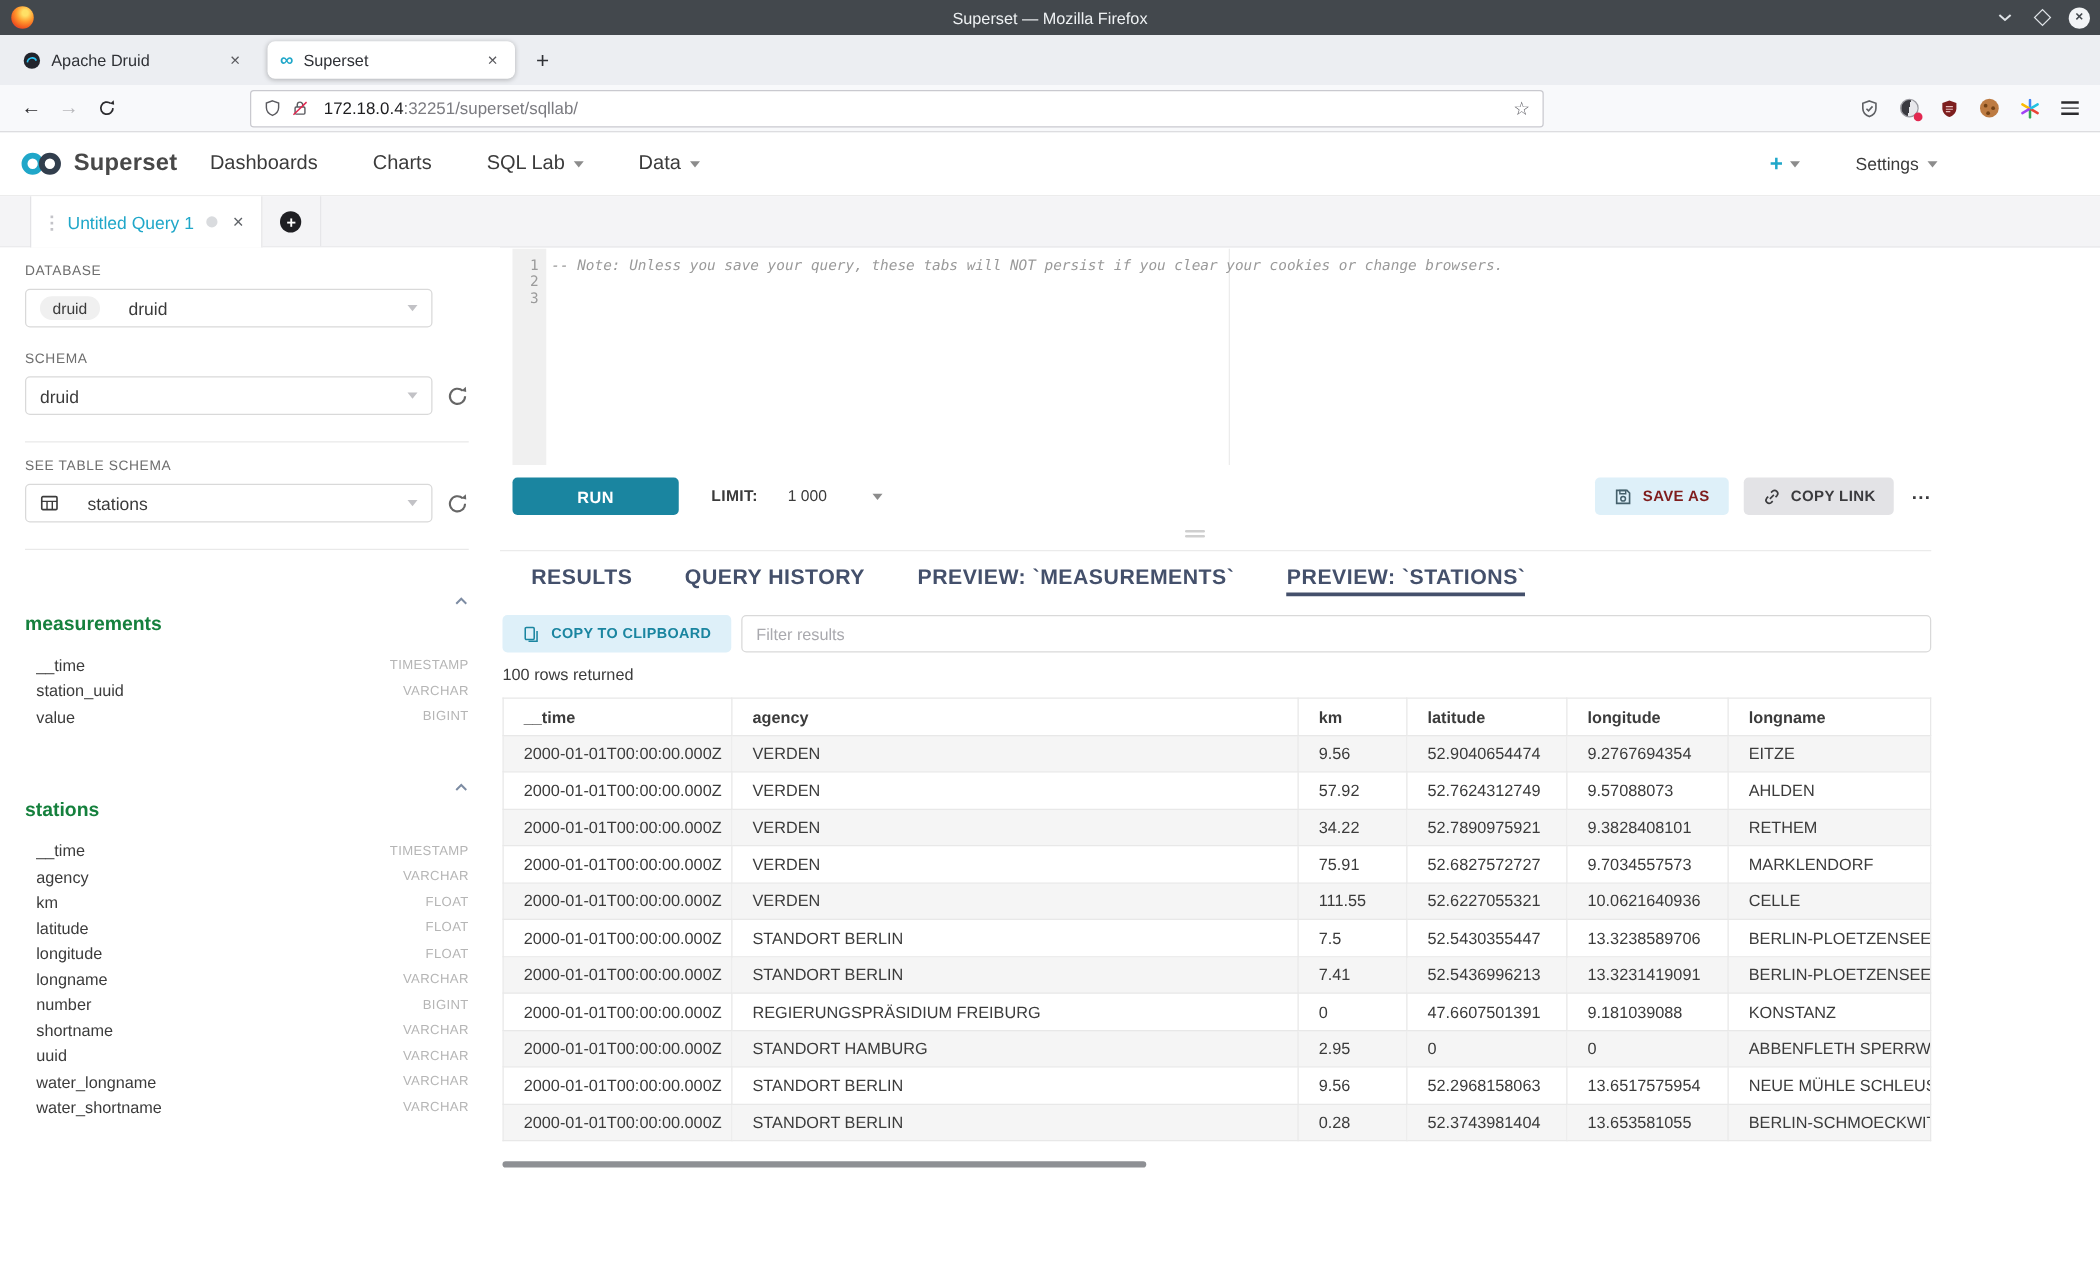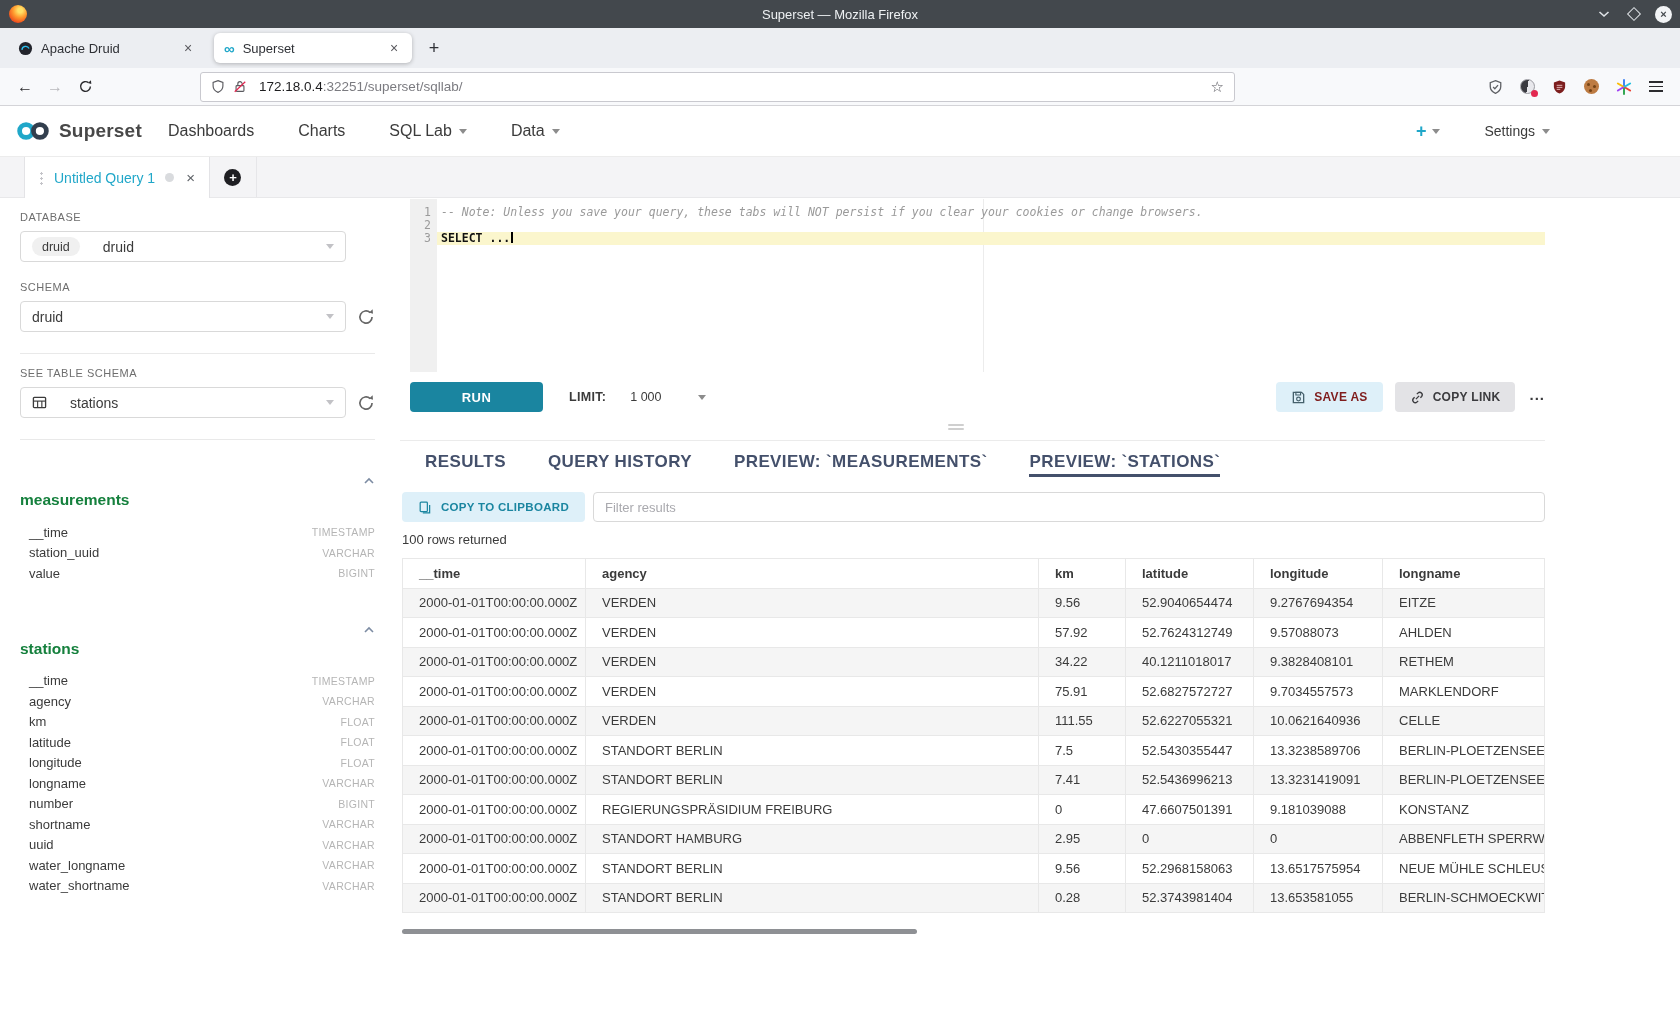--- a/index.html
+++ b/index.html
@@ -444,21 +444,20 @@
 <div class="editor">
   <div class="gutter">
     <div>1</div>
     <div>2</div>
     <div>3</div>
   </div>
   <div class="print-margin"></div>
   <div class="lines">
     <div class="eline comment">-- Note: Unless you save your query, these tabs will NOT persist if you clear your cookies or change browsers.</div>
     <div class="eline"></div>
-    <div class="eline active-line"><span class="stmt">SELECT ...</span><span class="cursor"></span></div>
   </div>
 </div>
 
 <div class="run-row">
   <div class="run-btn">RUN</div>
   <div class="limit">
     <span class="limit-label">LIMIT:</span>
     <span class="limit-value">1 000</span>
     <span class="sel-caret"></span>
   </div>
@@ -541,21 +540,21 @@
         <td>VERDEN</td>
         <td>57.92</td>
         <td>52.7624312749</td>
         <td>9.57088073</td>
         <td>AHLDEN</td>
       </tr>
       <tr>
         <td>2000-01-01T00:00:00.000Z</td>
         <td>VERDEN</td>
         <td>34.22</td>
-        <td>40.1211018017</td>
+        <td>52.7890975921</td>
         <td>9.3828408101</td>
         <td>RETHEM</td>
       </tr>
       <tr>
         <td>2000-01-01T00:00:00.000Z</td>
         <td>VERDEN</td>
         <td>75.91</td>
         <td>52.6827572727</td>
         <td>9.7034557573</td>
         <td>MARKLENDORF</td>

